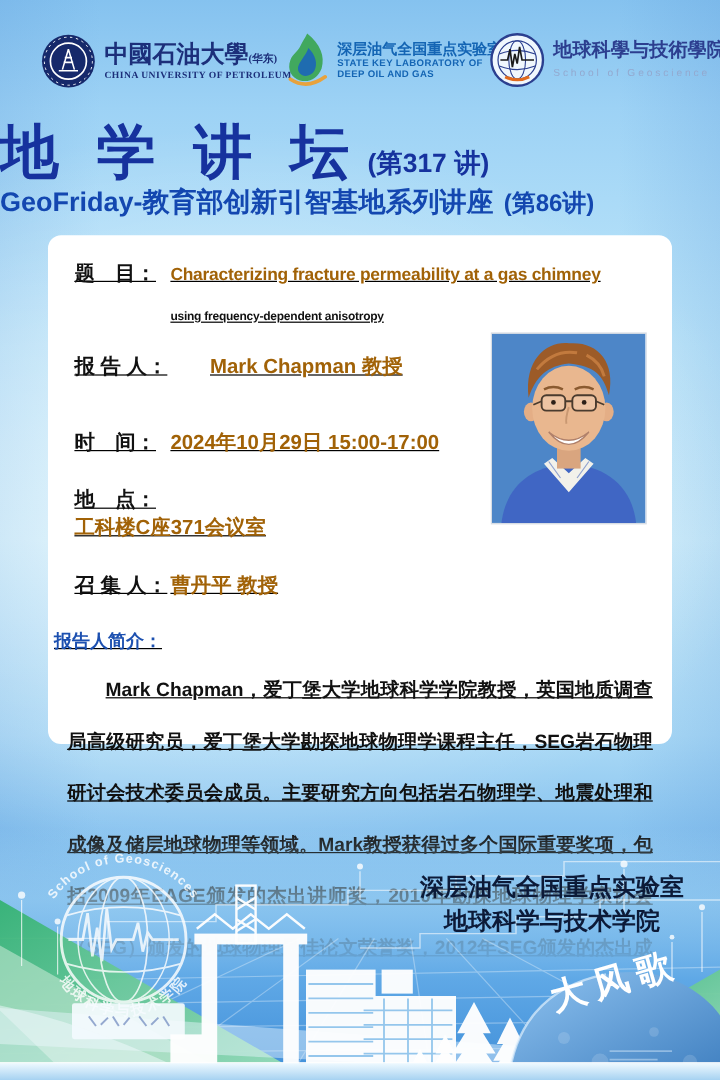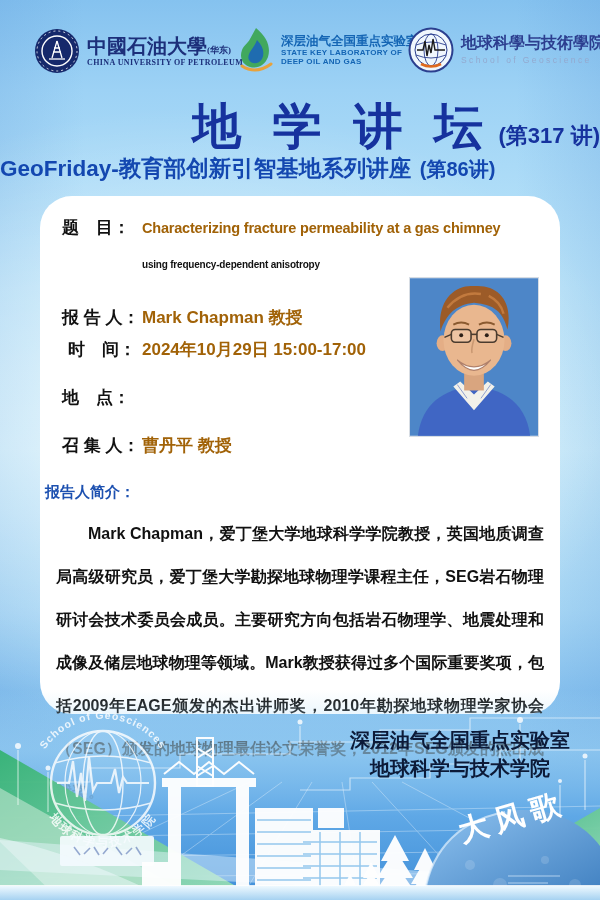--- a/index.html
+++ b/index.html
@@ -19,36 +19,36 @@
   .l1-cn{font-family:"Liberation Serif","DejaVu Serif",serif;font-weight:bold;font-size:20px;color:#1c2f7a;white-space:nowrap;}
   .l1-sub{font-size:9px;font-weight:bold;}
   .l1-en{font-family:"Liberation Serif","DejaVu Serif",serif;font-size:8px;font-weight:bold;color:#1c2f7a;letter-spacing:.4px;white-space:nowrap;}
   .l2{left:238px;top:26px;}
   .l2-cn{font-size:12.5px;font-weight:bold;color:#1465b4;white-space:nowrap;}
   .l2-en{font-size:8px;font-weight:bold;color:#1465b4;letter-spacing:.3px;white-space:nowrap;}
   .l3{left:408px;top:27px;}
   .l3-cn{font-family:"Liberation Serif","DejaVu Serif",serif;font-size:16px;font-weight:bold;color:#2c3e8f;white-space:nowrap;}
   .l3-en{font-size:8.5px;color:#93a9cf;letter-spacing:2.4px;white-space:nowrap;margin-top:3px;}
   
-  .title-row{position:absolute;left:0;top:94px;width:600px;text-align:right;white-space:nowrap;}
+  .title-row{position:absolute;left:0;top:94px;width:600px;text-align:left;white-space:nowrap;}
   .t-main{font-size:49px;font-weight:bold;color:#16329e;letter-spacing:9px;}
   .t-ep{font-size:22px;font-weight:bold;color:#16329e;margin-left:2px;}
   .sub-row{position:absolute;left:0;top:153px;width:488px;text-align:center;white-space:nowrap;}
   .t-sub{font-size:22.5px;font-weight:bold;color:#1347b0;}
   .t-sub-ep{font-size:20px;font-weight:bold;color:#1347b0;margin-left:4px;}
   
-  .card{position:absolute;left:40px;top:196px;width:520px;height:518px;background:#ffffff;border-radius:32px;}
+  .card{position:absolute;left:40px;top:196px;width:520px;height:424px;background:#ffffff;border-radius:11px;text-decoration:underline;}
   .irow{display:flex;align-items:baseline;padding-left:22px;color:#111;}
   .ilabel{display:inline-block;min-width:80px;white-space:pre;font-size:17px;font-weight:bold;color:#111;}
   .ival{font-size:17px;font-weight:bold;color:#a16207;}
   .topic-row{margin-top:20px;}
   .topic-row .ival{font-size:14.5px;letter-spacing:-0.2px;}
   .topic-l2{margin:20px 0 0 102px;font-size:10px;font-weight:bold;color:#111;letter-spacing:-0.2px;}
-  .r-speaker{margin-top:36px;}
-  .r-time{margin-top:9px;text-align:center;}
+  .r-speaker{margin-top:24px;gap:33px;}
+  .r-time{margin-top:40px;}
   .r-venue{margin-top:25px;flex-direction:column;}
   .r-conv{margin-top:25px;}
   .photo{position:absolute;left:370px;top:82px;width:128px;height:158px;box-shadow:0 0 0 1px #d7dde4;}
   .bio-head{margin:26px 0 0 5px;font-size:15px;font-weight:bold;color:#1c50b0;}
   .bio{margin:10px 16px 0 16px;font-size:16px;font-weight:bold;color:#111;line-height:43px;text-indent:2em;text-align:justify;}
   
   .art{position:absolute;left:0;top:690px;width:600px;height:210px;}
   .footer-block{position:absolute;left:330px;top:726px;width:260px;text-align:center;color:#0c1a38;font-weight:bold;font-size:20px;line-height:28px;white-space:nowrap;}
 </style>
 </head>
@@ -119,20 +119,21 @@
     <div class="irow r-speaker">
       <span class="ilabel">报 告 人：</span>
       <span class="ival">Mark Chapman  教授</span>
     </div>
     <div class="irow r-time">
       <span class="ilabel">时　间：</span>
       <span class="ival">2024年10月29日 15:00-17:00</span>
     </div>
     <div class="irow r-venue">
       <span class="ilabel">地　点：</span>
+      <span class="ival">工科楼C座371会议室</span>
     </div>
     <div class="irow r-conv">
       <span class="ilabel">召 集 人：</span>
       <span class="ival">曹丹平  教授</span>
     </div>
 
     <svg class="photo" viewBox="0 0 130 160">
       <rect x="0" y="0" width="130" height="160" fill="#4d86c8"></rect>
       <path d="M8,160 C12,128 34,112 65,110 C96,112 118,128 122,160 Z" fill="#4066c4"></path>
       <polygon points="44,110 65,134 86,110 79,105 65,118 51,105" fill="#f2f1ea"></polygon>

